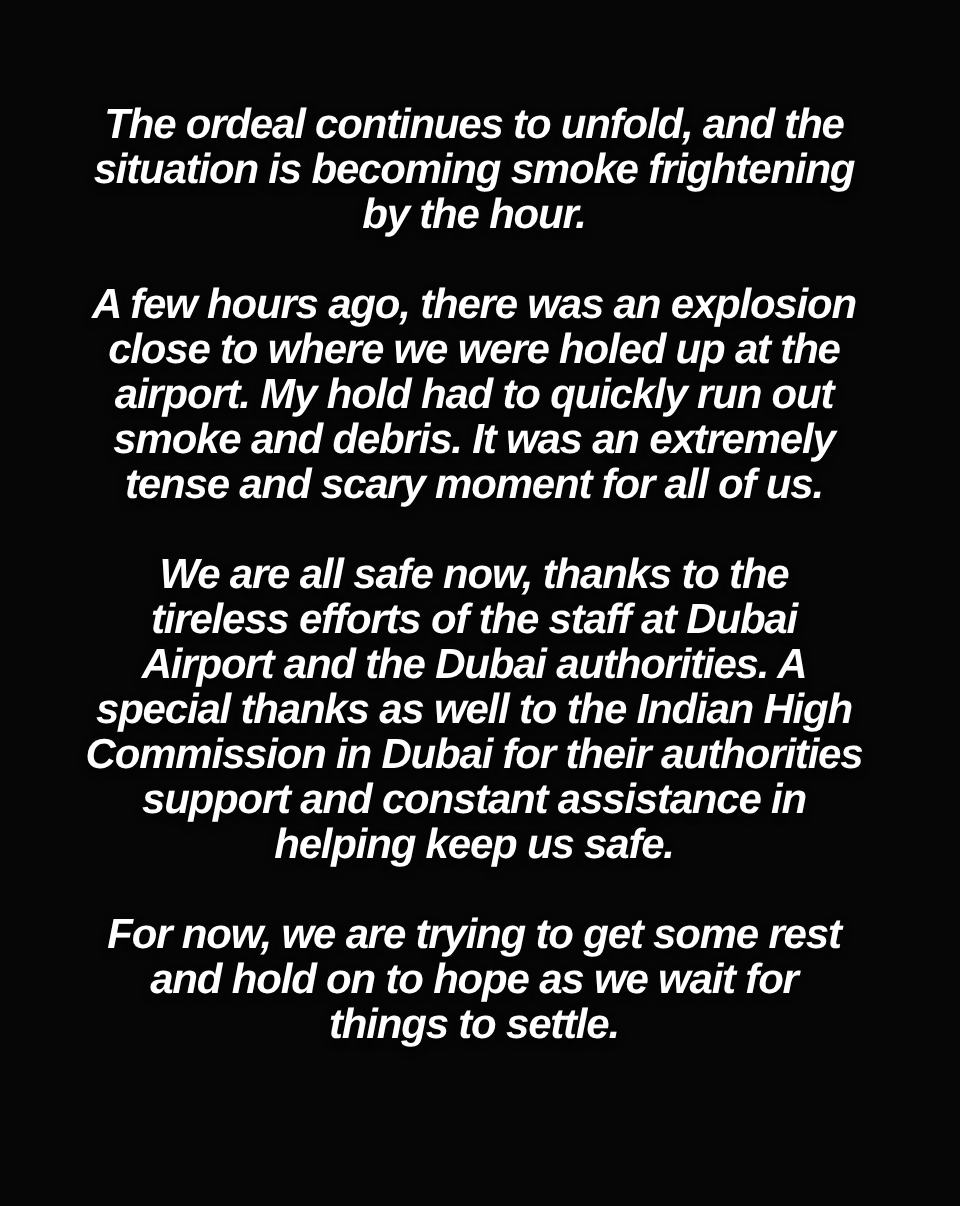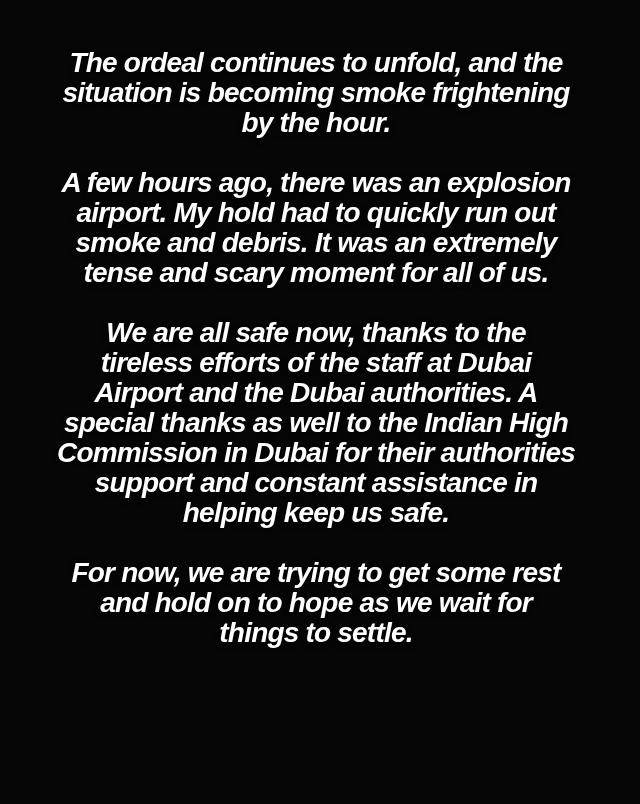--- a/index.html
+++ b/index.html
@@ -12,21 +12,21 @@
     overflow: hidden;
     background: var(--bg, #060606);
     font-family: "Liberation Sans", "DejaVu Sans", sans-serif;
   }
   .canvas {
     position: relative;
     width: 632px;
     height: 804px;
     background: var(--bg, #060606);
     box-sizing: border-box;
-    padding-top: 48px;
+    padding-top: 68px;
   }
   .text-block {
     width: 576px;
     margin: 0 auto;
     text-align: center;
   }
   .statement-paragraph {
     margin: 0 0 30px 0;
     padding: 0;
   }
@@ -52,20 +52,21 @@
   <div class="text-block">
 
     <p class="statement-paragraph">
       <span class="line">The ordeal continues to unfold, and the</span>
       <span class="line">situation is becoming smoke frightening</span>
       <span class="line">by the hour.</span>
     </p>
 
     <p class="statement-paragraph">
       <span class="line">A few hours ago, there was an explosion</span>
+      <span class="line">close to where we were holed up at the</span>
       <span class="line">airport. My hold had to quickly run out</span>
       <span class="line">smoke and debris. It was an extremely</span>
       <span class="line">tense and scary moment for all of us.</span>
     </p>
 
     <p class="statement-paragraph">
       <span class="line">We are all safe now, thanks to the</span>
       <span class="line">tireless efforts of the staff at Dubai</span>
       <span class="line">Airport and the Dubai authorities. A</span>
       <span class="line">special thanks as well to the Indian High</span>

